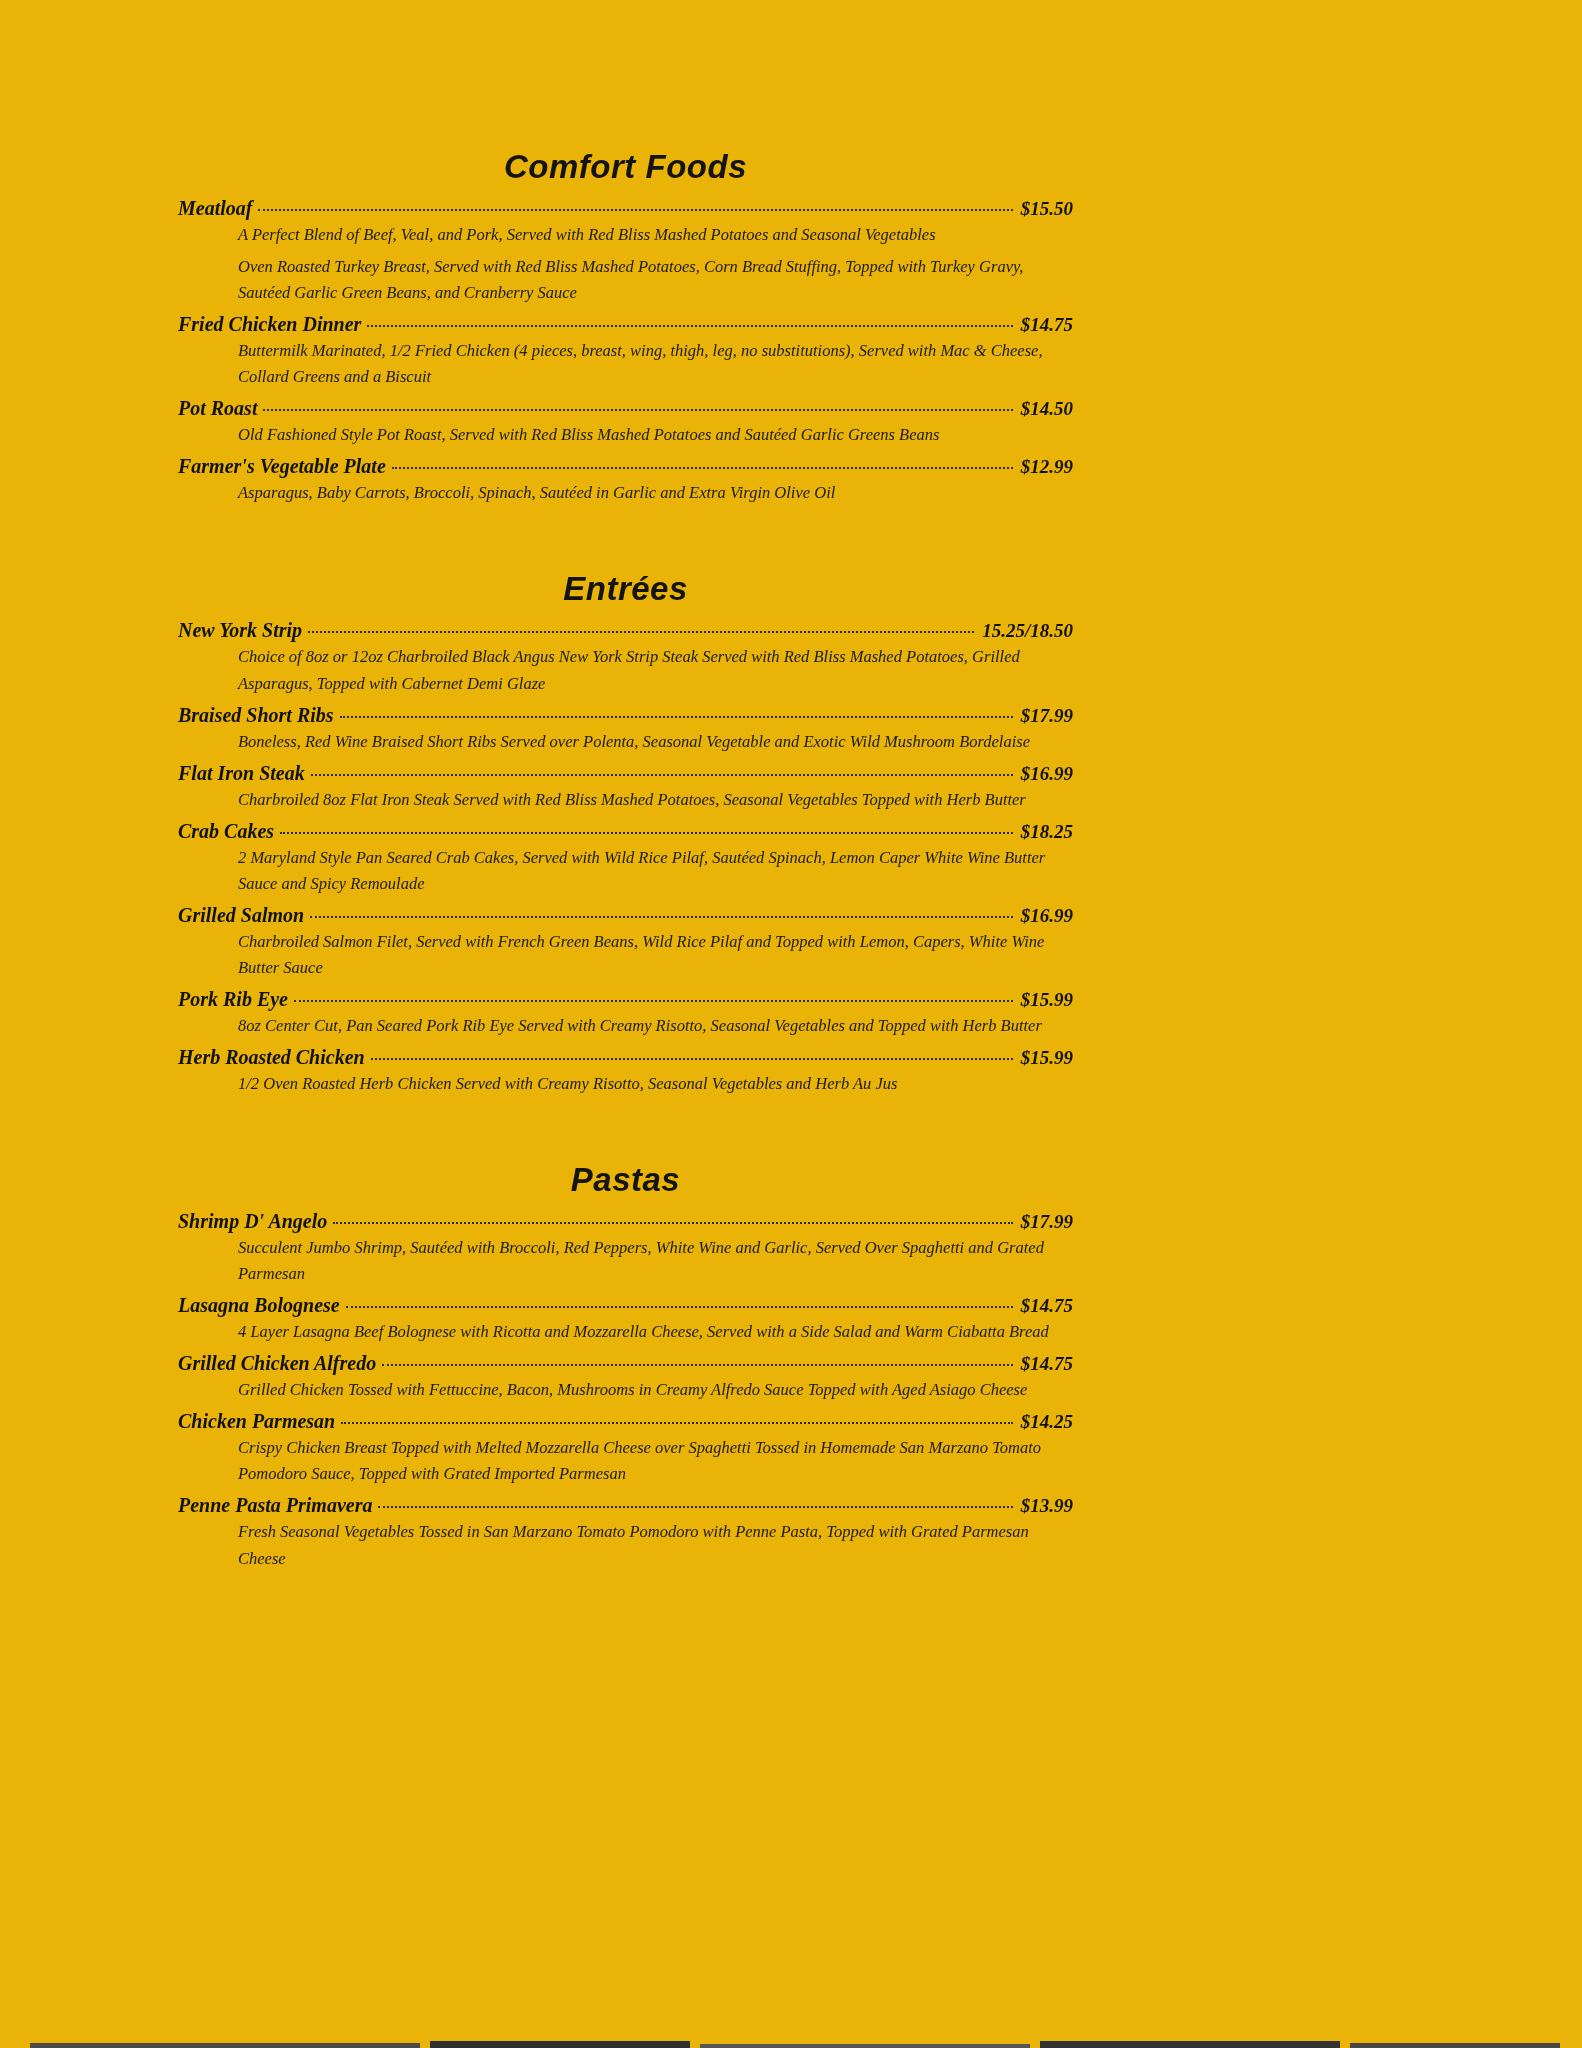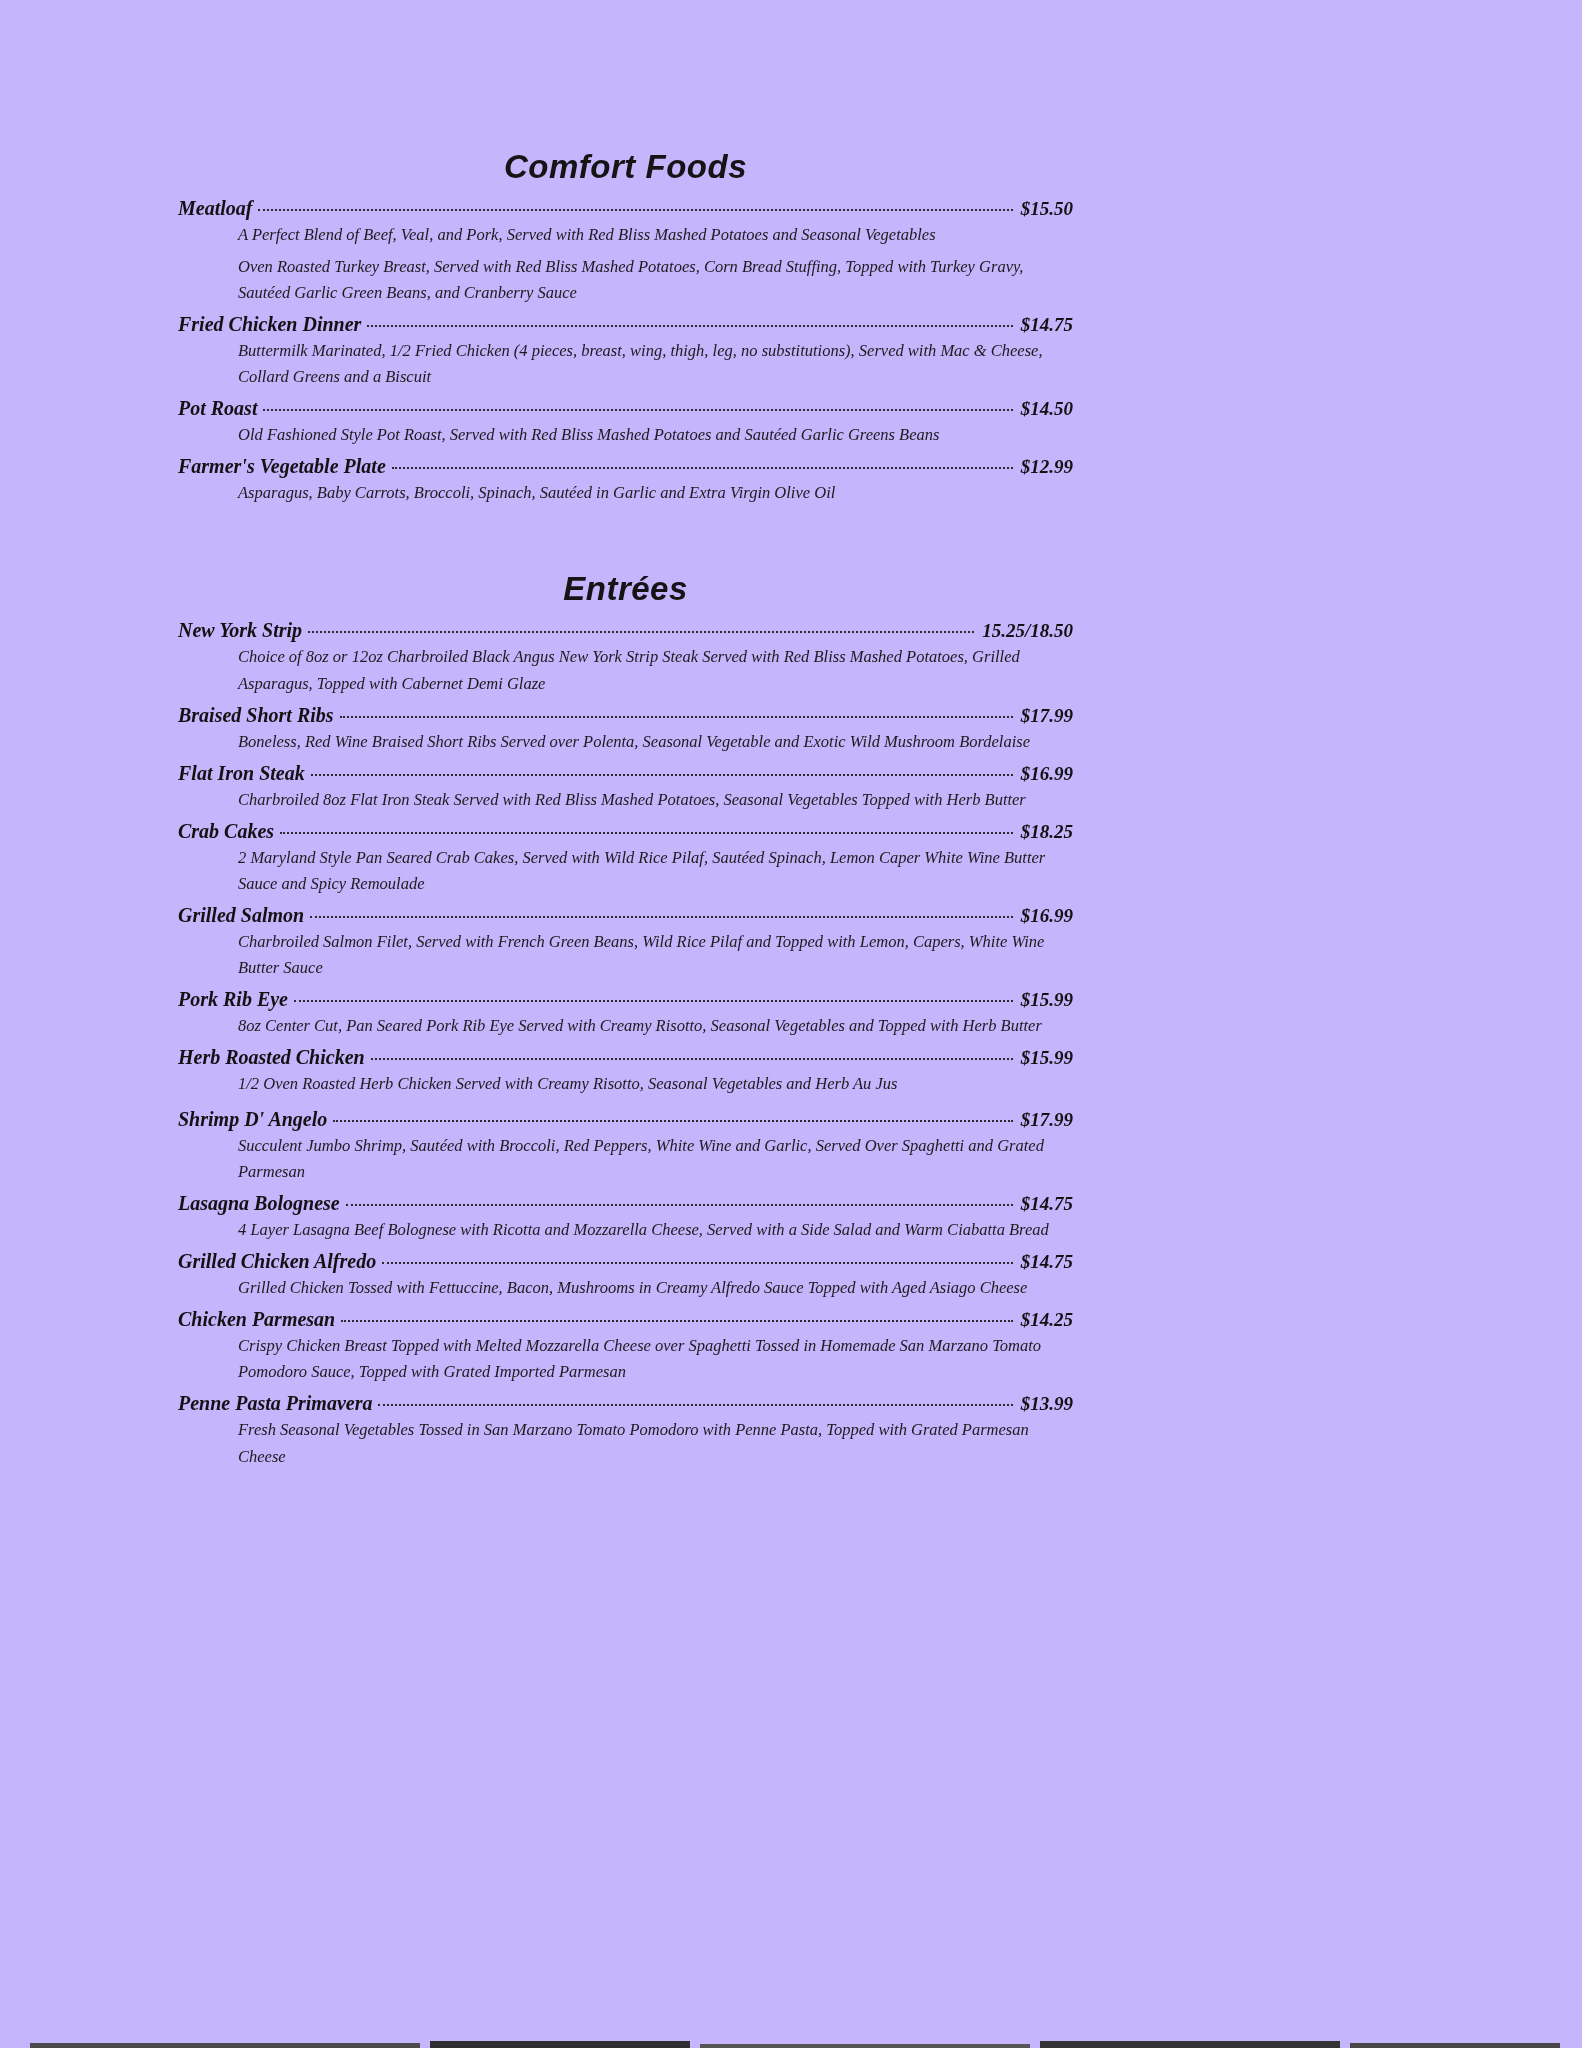--- a/index.html
+++ b/index.html
@@ -9,21 +9,21 @@
   body {
     width: 1582px;
     height: 2048px;
     background: #e9e9e9;
     font-family: "Liberation Serif", serif;
   }
   .page {
     position: relative;
     width: 1582px;
     height: 2048px;
-    background: #c4b5fd;
+    background: #eab308;
     overflow: hidden;
     color: #161616;
   }
   .menu-content {
     position: absolute;
     left: 178px;
     top: 148px;
     width: 895px;
   }
   .section {
@@ -210,20 +210,21 @@
       <span class="item-name">Herb Roasted Chicken</span>
       <span class="dotted-leader"></span>
       <span class="item-price">$15.99</span>
     </div>
     <div class="item-description">1/2 Oven Roasted Herb Chicken Served with Creamy Risotto, Seasonal Vegetables and Herb Au Jus</div>
   </div>
 </div>
   </section>
 
   <section class="section">
+    <h2 class="section-title">Pastas</h2>
     <div class="section-items">
   <div class="menu-item">
     <div class="item-row">
       <span class="item-name">Shrimp D' Angelo</span>
       <span class="dotted-leader"></span>
       <span class="item-price">$17.99</span>
     </div>
     <div class="item-description">Succulent Jumbo Shrimp, Sautéed with Broccoli,  Red Peppers, White Wine and Garlic, Served Over Spaghetti and Grated Parmesan</div>
   </div>
 

